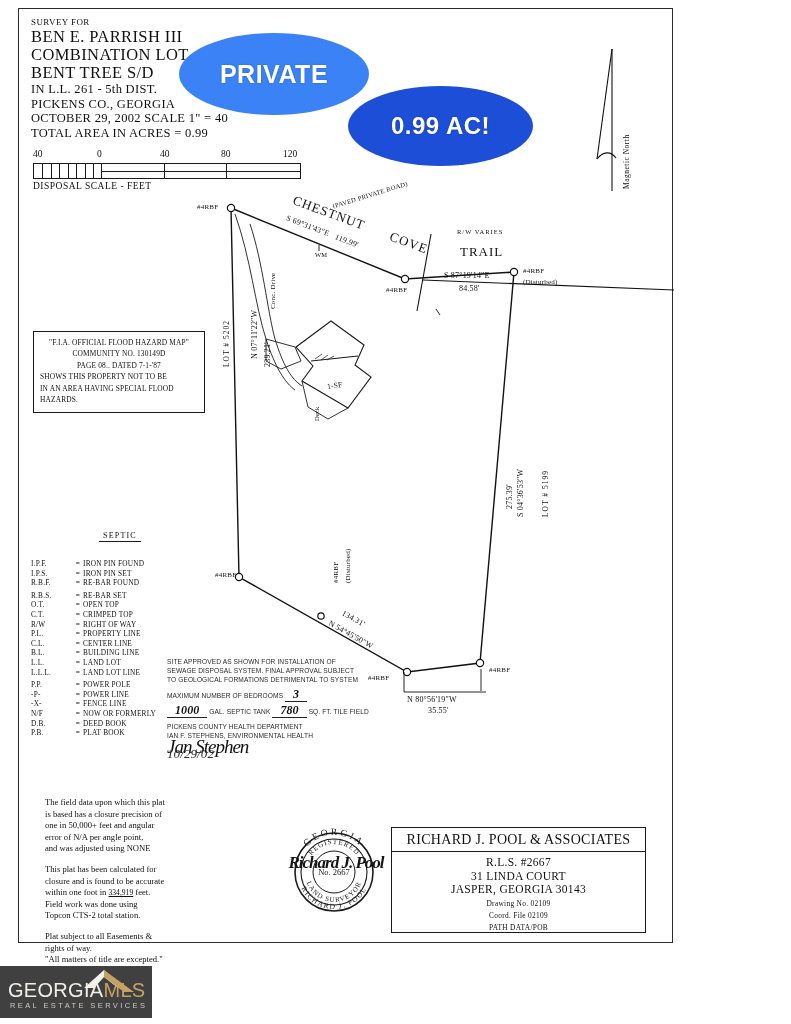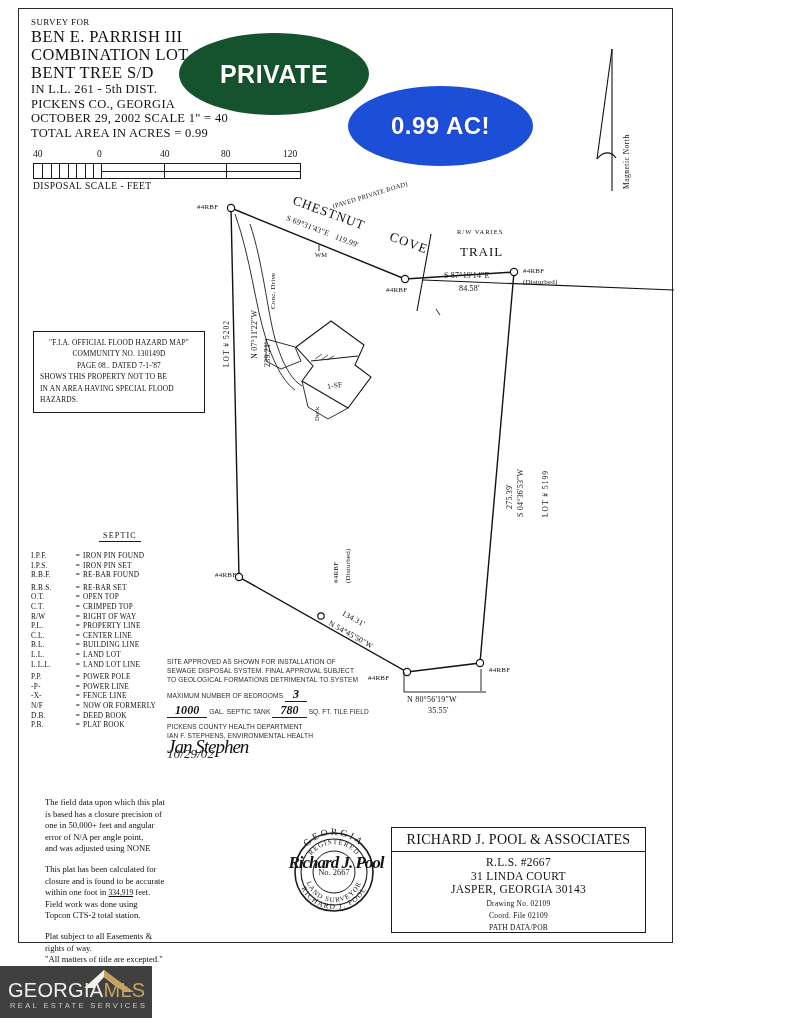--- a/index.html
+++ b/index.html
@@ -59,21 +59,21 @@
   }
   #flood-box .c { text-align:center; }
 
   
   #legend { position:absolute; left:12px; top:522px; width:185px; font-size:7.3px; }
   #legend-title {
     text-align:center; letter-spacing:1.2px; font-size:8px;
     border-bottom:1px solid #1a1a1a; display:inline-block;
     margin-left:68px; padding:0 4px 1px 4px;
   }
-  #legend table { border-collapse:collapse; margin-top:9px; width:100%; }
+  #legend table { border-collapse:collapse; margin-top:17px; width:100%; }
   #legend td { padding:0 0 .5px 0; font-size:7.3px; line-height:9.1px; letter-spacing:.2px; white-space:nowrap;}
   #legend td.abbr { width:42px; }
   #legend td.eq { width:10px; text-align:center; }
   .lgrp { height:3px; }
 
   
   #health-approval {
     position:absolute; left:148px; top:648px; width:215px;
     font-family:"Liberation Sans", sans-serif;
     font-size:6.6px; line-height:9px; letter-spacing:.1px; color:#2a2a2a;
@@ -497,21 +497,21 @@
     <div class="lbl" style="left:349px; top:665px;">#4RBF</div>
     <div class="lbl" style="left:196px; top:562px;">#4RBF</div>
 
     <div class="lbl" style="left:296px; top:242px; font-size:6.5px;">WM</div>
     <div class="lbl rot-90" style="left:250px; top:300px; font-size:7px;">Conc. Drive</div>
     <div class="lbl" style="left:308px; top:372px; font-size:7.5px; transform:rotate(-8deg);">1-SF</div>
     <div class="lbl rot-90" style="left:294px; top:412px; font-size:6.5px;">Deck</div>
   </div>
 </div>
 
-<div class="annot-ellipse" id="annot-private" style="background:#14532d">
+<div class="annot-ellipse" id="annot-private" style="background:#3b82f6">
   <span>PRIVATE</span>
 </div>
 
 <div class="annot-ellipse" id="annot-acreage" style="background:#1d4ed8">
   <span>0.99 AC!</span>
 </div>
 
 <div id="gamls-logo">
   <svg width="152" height="52" viewBox="0 0 152 52" style="position:absolute;left:0;top:0">
     <polygon points="84,22 104,4 124,22 118,22 104,11 94,22" fill="#f4f1ec"></polygon>

